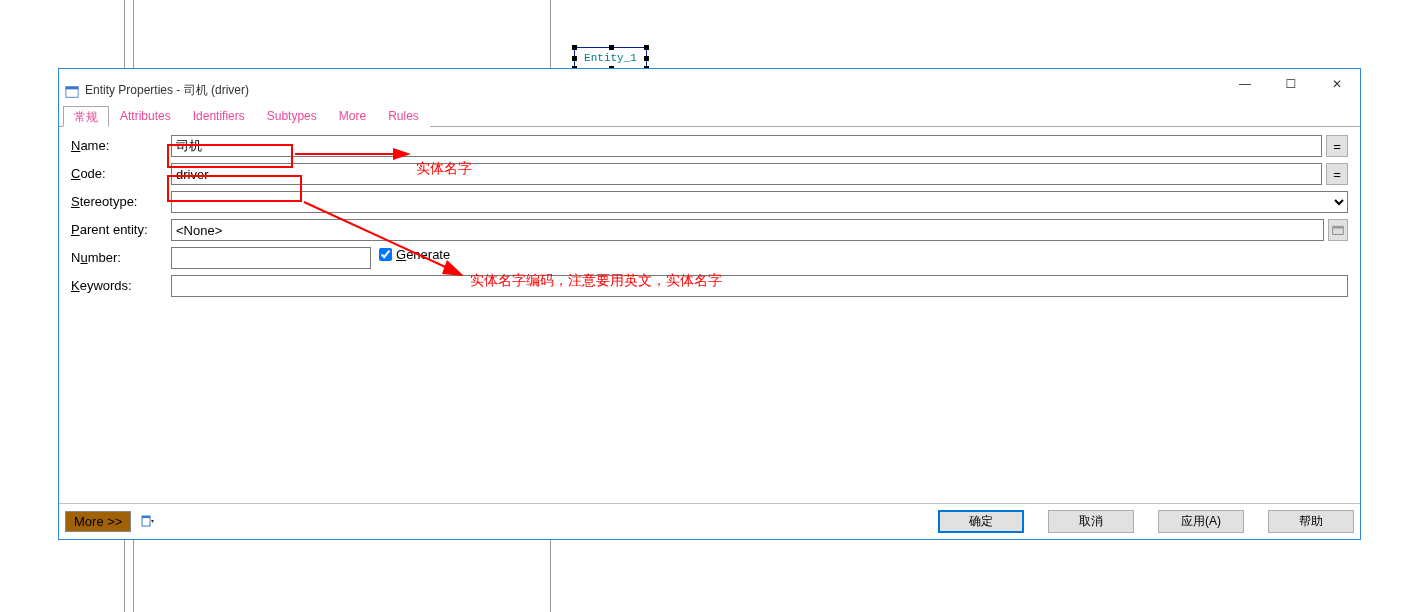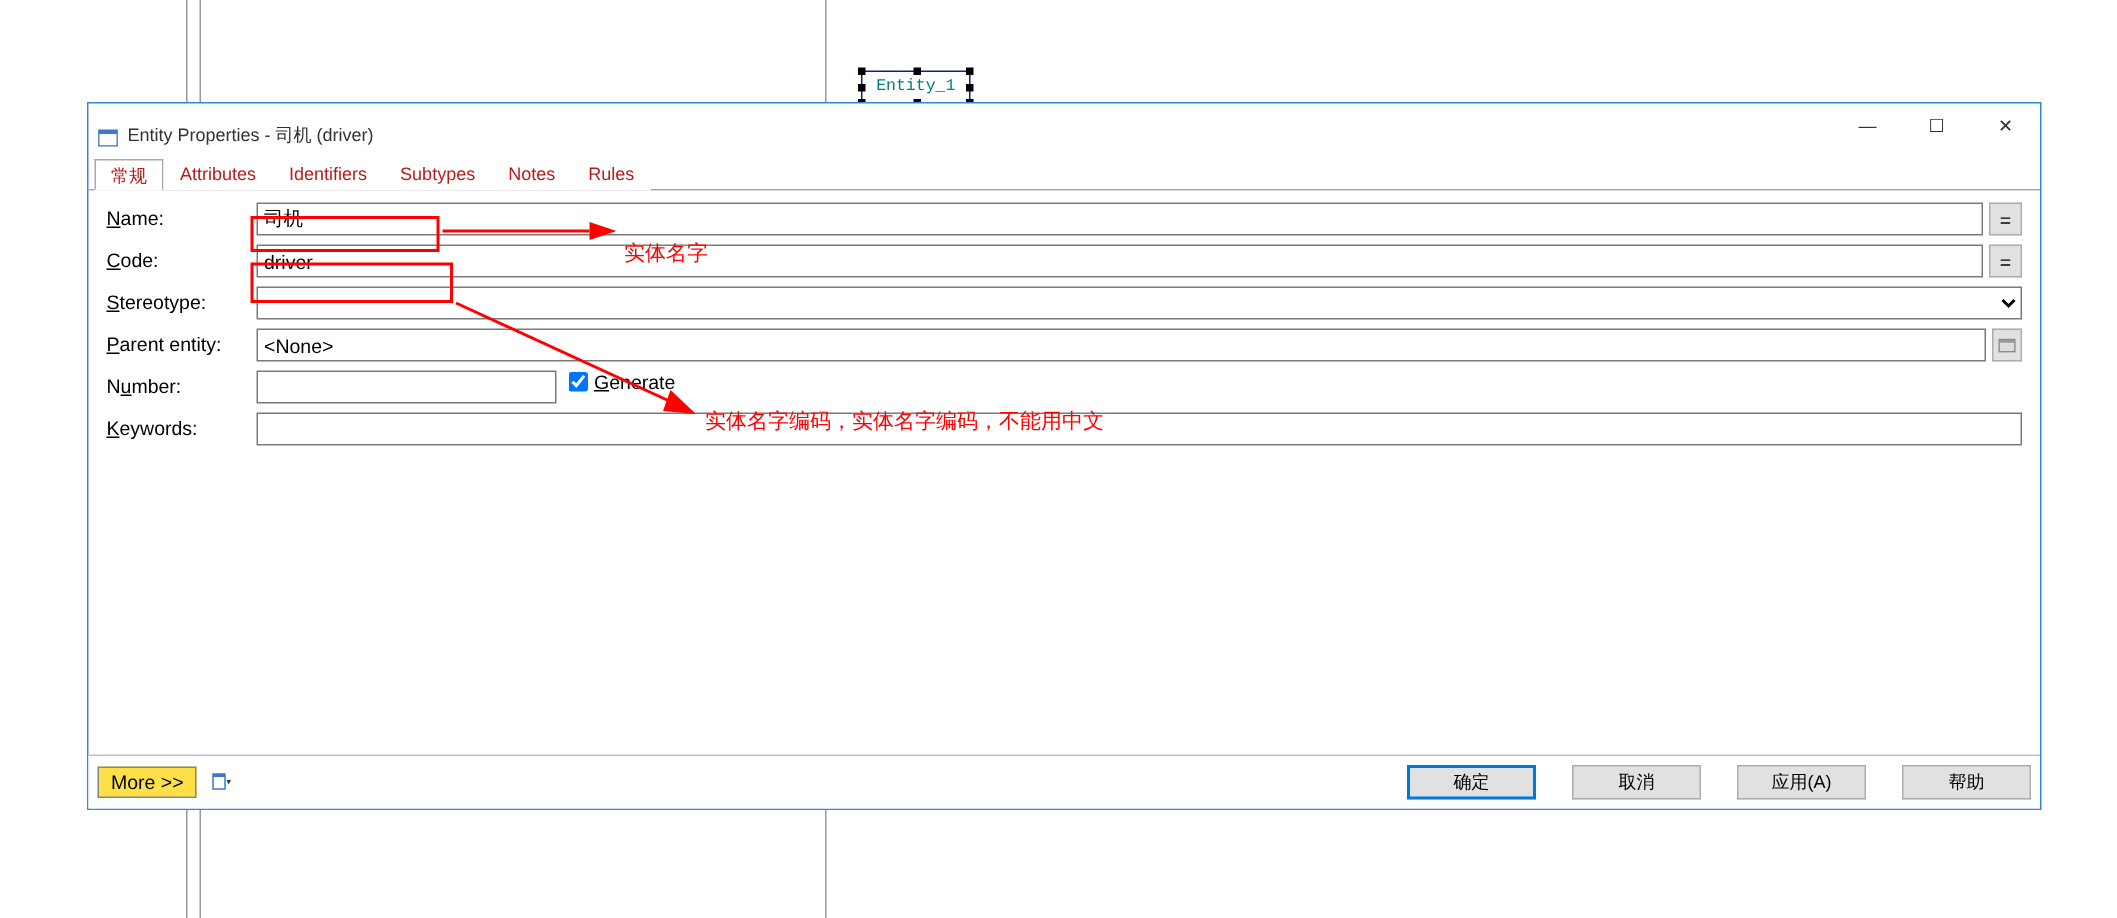--- a/index.html
+++ b/index.html
@@ -15,41 +15,41 @@
 
 
 .dialog { position: absolute; left: 58px; top: 68px; width: 1303px; height: 472px; background: #fff; border: 1px solid #2e8ad9; box-shadow: 0 0 0 rgba(0,0,0,0); }
 .titlebar { height: 30px; display: flex; align-items: flex-end; padding-left: 6px; color: #333; font-size: 12px; }
 .titlebar-icon { width: 14px; height: 14px; margin-right: 6px; }
 .titlebar-spacer { flex: 1; }
 .titlebar-btn { width: 46px; height: 30px; display: flex; align-items: center; justify-content: center; color: #333; }
 
 
 .tabs { display: flex; border-bottom: 1px solid #a9a9a9; padding-left: 4px; height: 22px; margin-top: 6px; }
-.tab { padding: 2px 10px; border: 1px solid transparent; font-size: 12px; color: #b91c1c; position: relative; top: 1px; background: #fff; }
+.tab { padding: 2px 10px; border: 1px solid transparent; font-size: 12px; color: #ec4899; position: relative; top: 1px; background: #fff; }
 .tab.active { border: 1px solid #a9a9a9; border-bottom: 1px solid #fff; }
 
 
 .form { padding: 8px 12px 4px 12px; }
 .row { display: flex; align-items: flex-start; margin-bottom: 6px; }
 .label { width: 100px; padding-top: 3px; font-size: 13px; }
 .label-u { text-decoration: underline; text-decoration-color: currentColor; }
 .input-wrap { flex: 1; display: flex; align-items: stretch; }
 input[type=text], .textbox, select { border: 1px solid #7a7a7a; font-size: 13px; padding: 2px 4px; font-family: inherit; height: 22px; background: #fff; }
 .flex1 { flex: 1; }
 .eq-btn { width: 22px; height: 22px; margin-left: 4px; border: 1px solid #adadad; background: #e1e1e1; display: flex; align-items: center; justify-content: center; font-size: 13px; }
 .comment-area { flex: 1; height: 130px; border: 1px solid #7a7a7a; background: #fff; }
 .eq-btn-small { width: 20px; height: 22px; border: 1px solid #adadad; background: #e1e1e1; display:flex; align-items:center; justify-content:center; margin-left:4px; }
 
 .checkbox-wrap { display: flex; align-items: center; margin-left: 8px; font-size: 13px; }
 .checkbox-wrap input { margin-right: 4px; }
 
 
 .bottom-bar { position: absolute; left: 0; right: 0; bottom: 0; height: 36px; border-top: 1px solid #c0c0c0; display: flex; align-items: center; padding: 0 6px; background: #fff; }
-.more-btn { border: 1px solid #888; background: #fde047; padding: 2px 8px; font-size: 13px; }
+.more-btn { border: 1px solid #888; background: #a16207; padding: 2px 8px; font-size: 13px; }
 .dropdown-icon { width: 22px; height: 22px; margin-left: 6px; display:flex; align-items:center; justify-content:center; }
 .spacer { flex: 1; }
 .dlg-btn { width: 86px; height: 23px; border: 1px solid #adadad; background: #e1e1e1; margin-left: 24px; font-size: 12px; display: flex; align-items: center; justify-content: center; }
 .dlg-btn.primary { border: 2px solid #0078d7; background: #e1e1e1; }
 
 
 .red-box { position: absolute; border: 2px solid #ff0000; pointer-events: none; }
 .red-text { position: absolute; color: #ff0000; font-size: 14px; pointer-events: none; }
 svg.arrow { position: absolute; pointer-events: none; }
 
@@ -91,21 +91,21 @@
     <div class="titlebar-btn">
         <span>✕</span>
       </div>
   </div>
 
   <div class="tabs">
     <div class="tab active"><span>常规</span></div>
     <div class="tab"><span>Attributes</span></div>
     <div class="tab"><span>Identifiers</span></div>
     <div class="tab"><span>Subtypes</span></div>
-    <div class="tab"><span>Notes</span></div>
+    <div class="tab"><span>More</span></div>
     <div class="tab"><span>Rules</span></div>
   </div>
 
   <div class="form">
     <div class="row">
       <div class="label"><span class="label-u">N</span>ame:</div>
       <div class="input-wrap">
         <input type="text" class="flex1 name-input-focus" value="司机" style="">
         <button class="eq-btn">
             <span>=</span>
@@ -187,13 +187,13 @@
 <svg class="arrow" style="left:293px; top:144px;" width="120" height="20">
   <line x1="2" y1="10" x2="100" y2="10" stroke="#ff0000" stroke-width="2"></line>
   <polygon points="100,4 118,10 100,16" fill="#ff0000"></polygon>
 </svg>
 <div class="red-text" style="left:416px; top:160px;">实体名字</div>
 
 <svg class="arrow" style="left:302px; top:200px;" width="170" height="80">
   <line x1="2" y1="2" x2="150" y2="70" stroke="#ff0000" stroke-width="2"></line>
   <polygon points="145,60 162,76 140,74" fill="#ff0000"></polygon>
 </svg>
-<div class="red-text" style="left:470px; top:272px;">实体名字编码，实体名字编码，不能用中文</div>
+<div class="red-text" style="left:470px; top:272px;">实体名字编码，注意要用英文，实体名字</div>
 
 </body></html>

